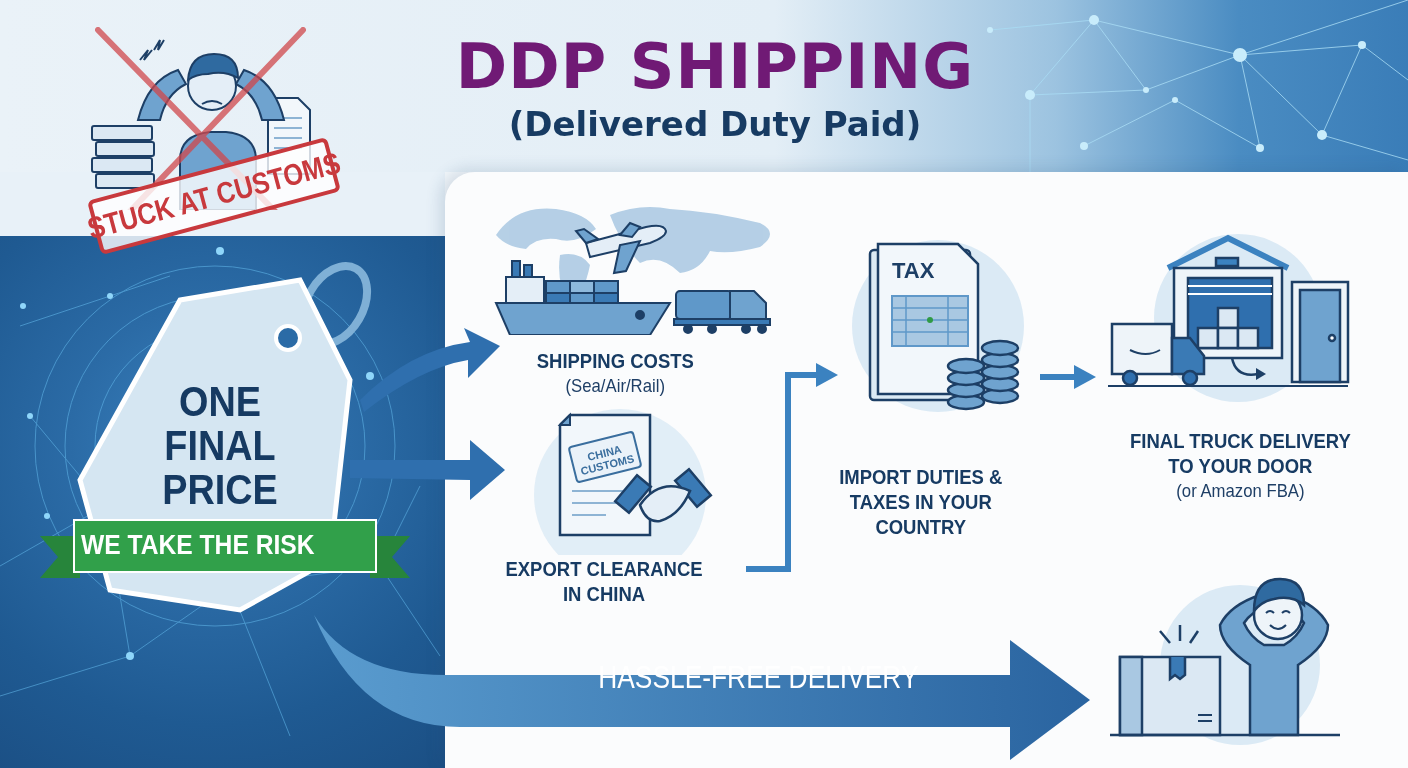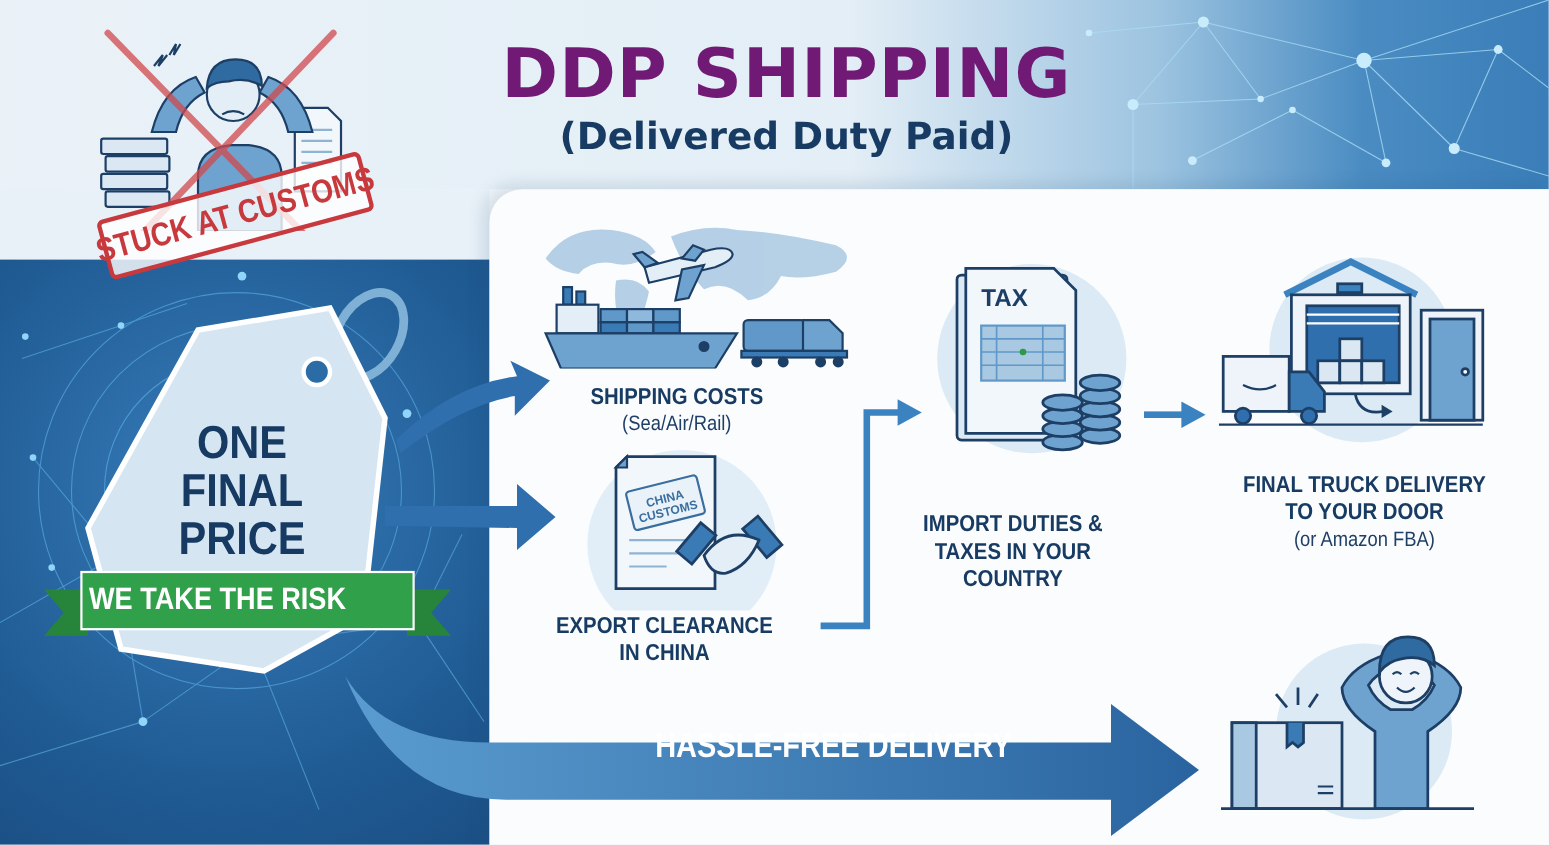--- a/index.html
+++ b/index.html
@@ -58,21 +58,21 @@
     position: absolute; text-align: center; color: #173b63; font-weight: bold;
     font-family: "Liberation Sans", sans-serif; font-size: 21px; line-height: 25px;
   }
   .step-label .inner { display: inline-block; transform: scaleX(0.88); }
   .step-sub {
     display: block; font-weight: normal; font-size: 19px; color: #1f3f66;
   }
 
   .hassle-text {
     position: absolute; left: 548px; top: 660px; width: 420px; text-align: center;
-    color: #ffffff; font-weight: bold; font-size: 31px; font-family: "Liberation Sans", sans-serif;
+    color: #ffffff; font-weight: normal; font-size: 31px; font-family: "Liberation Sans", sans-serif;
   }
   .hassle-text span { display: inline-block; transform: scaleX(0.85); white-space: nowrap; }
 </style>
 </head>
 <body>
 
 <div class="top-band"></div>
 <svg class="net" style="left:980px;top:0;" width="428" height="172" viewBox="0 0 428 172">
   <g stroke="#a9dcf4" stroke-width="1" opacity="0.8" fill="none">
     <line x1="10" y1="30" x2="114" y2="20"></line>

